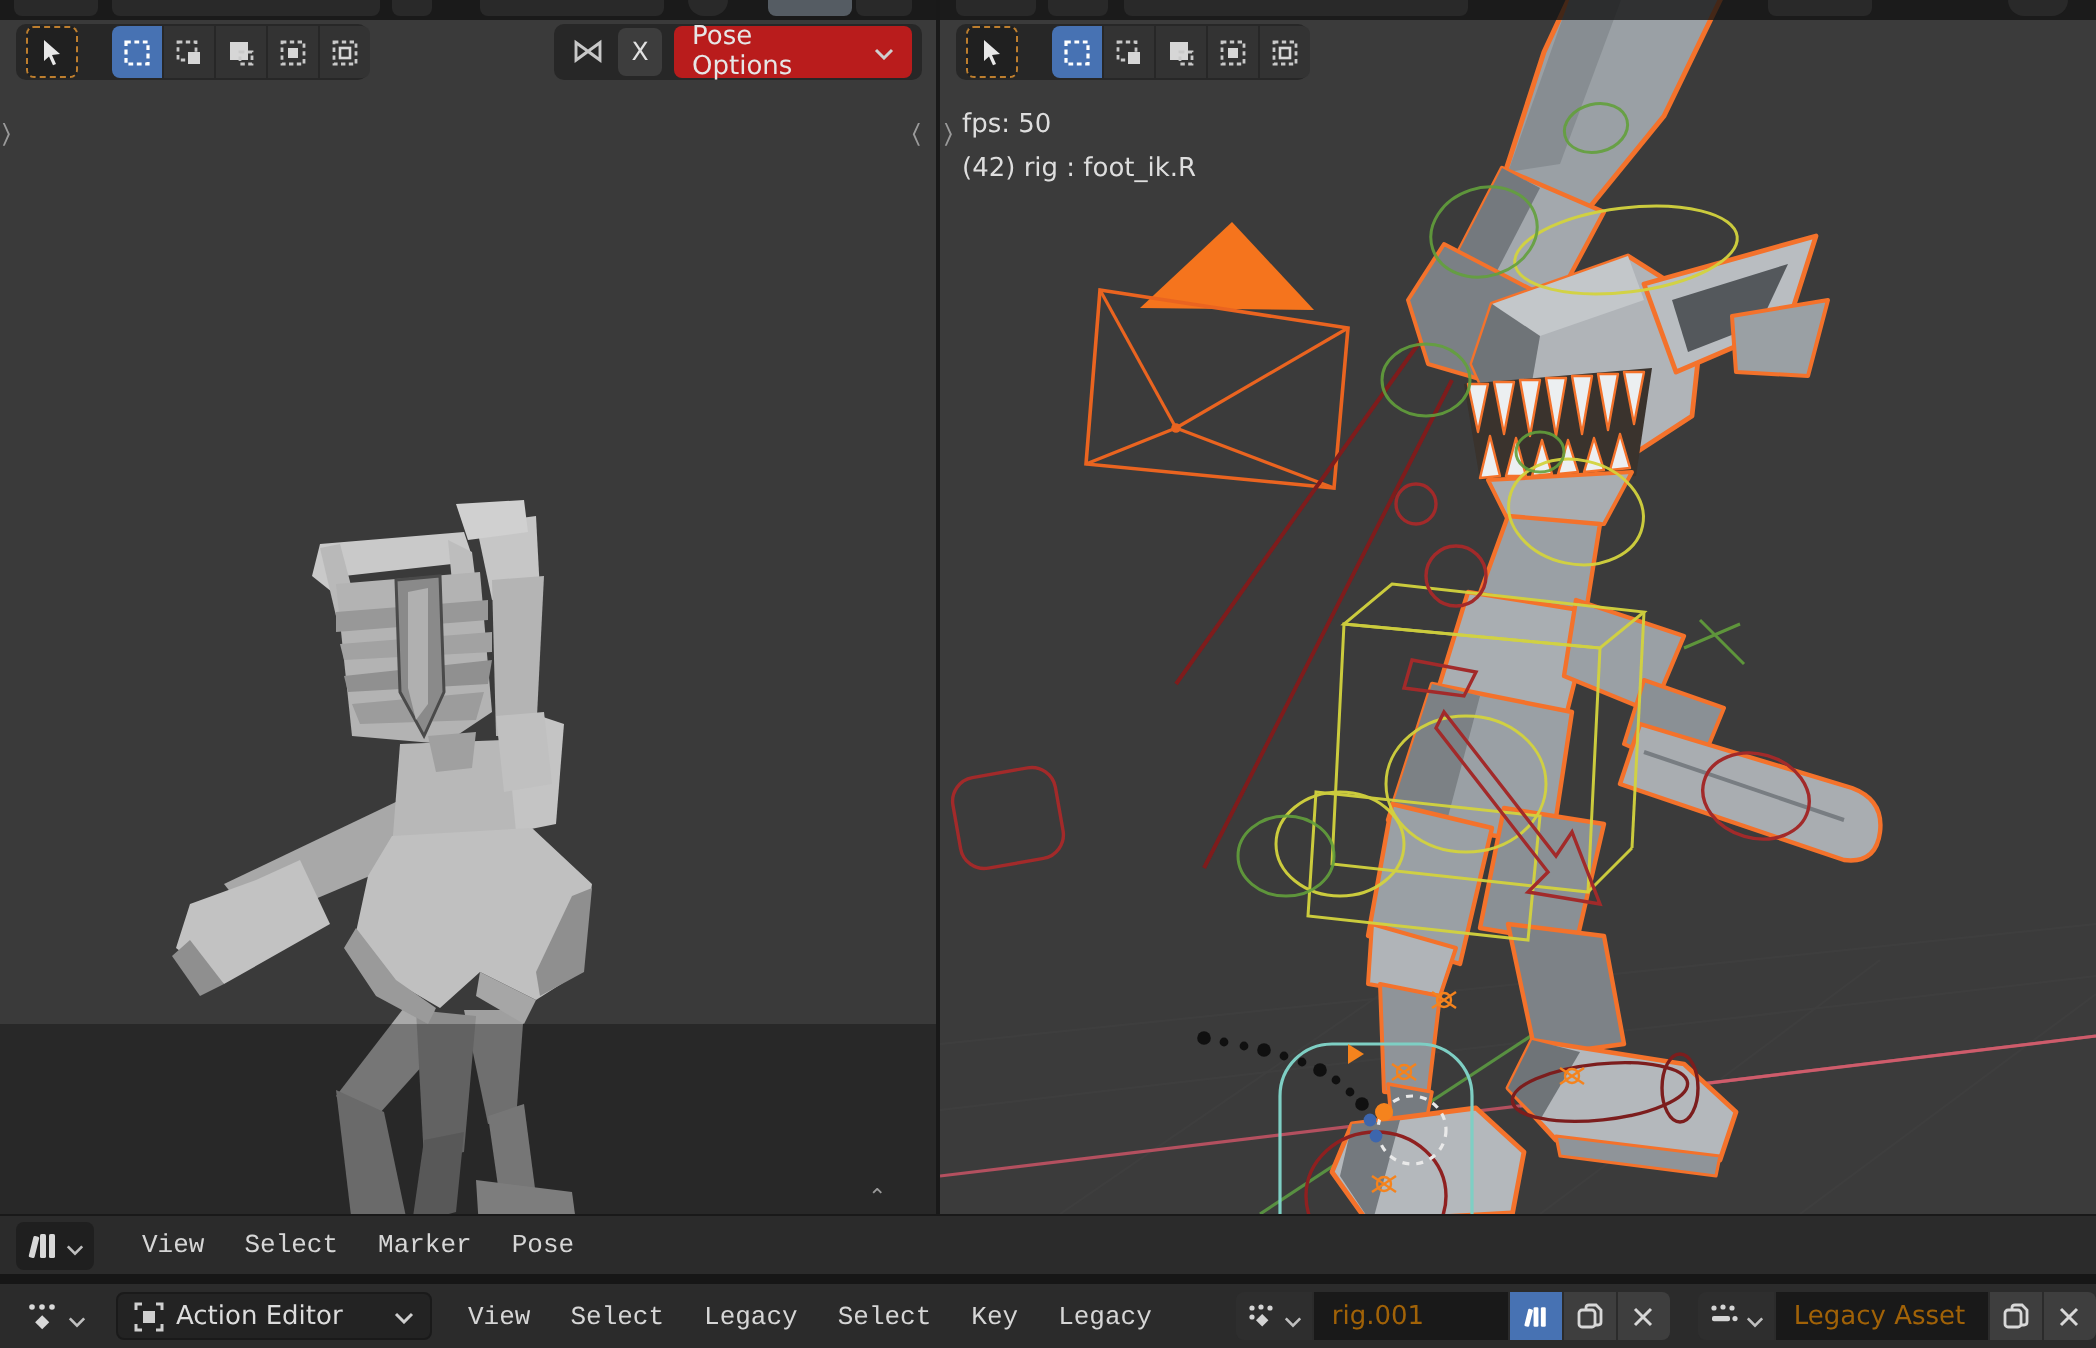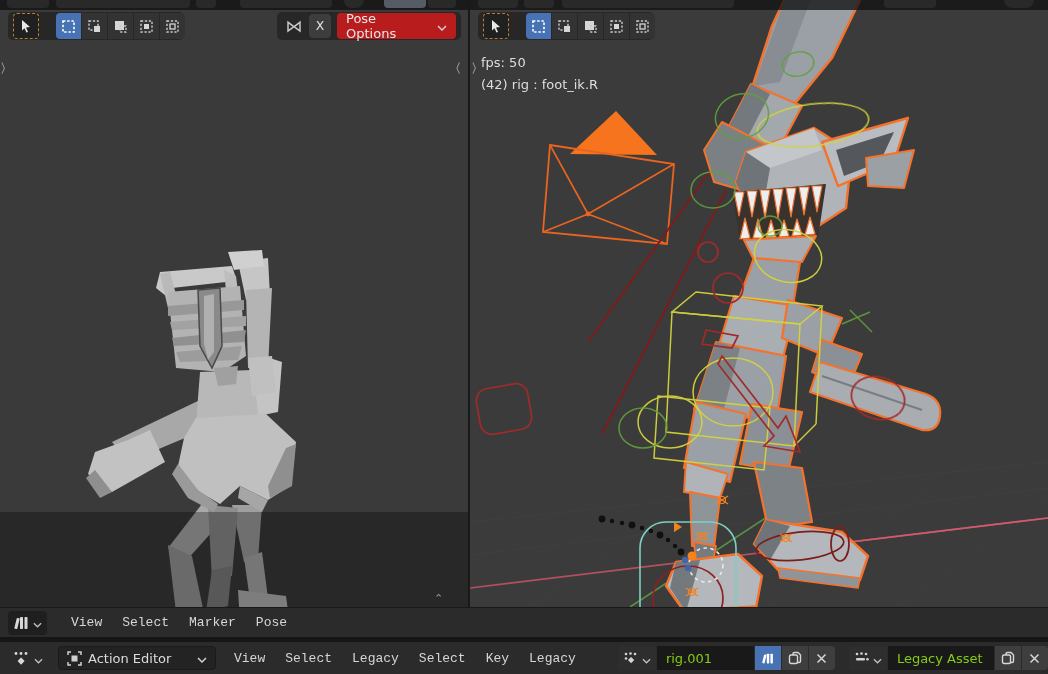--- a/index.html
+++ b/index.html
@@ -53,21 +53,21 @@
   #row-b { position:absolute; left:0; top:642px; width:1048px; height:32px;
     background:#2b2b2b; display:flex; align-items:center; }
 
   .ed-type { display:flex; align-items:center; gap:3px; background:#1f1f1f;
     border-radius:4px; padding:2px 5px; margin-left:8px; height:24px; }
   .menu-item { color:#d6d6d6; font-size:13px; padding:0 10px;font-family:Liberation Mono, monospace; }
   .mode-dd { display:flex; align-items:center; gap:6px; background:#232323; border:1px solid #1a1a1a;
     border-radius:4px; height:24px; padding:0 8px; margin-left:10px; color:#dcdcdc; font-size:13px; }
   .db-group { display:flex; align-items:center; height:24px; border-radius:4px; overflow:hidden; gap:1px; }
   .db-icon { display:flex; align-items:center; gap:3px; background:#2e2e2e; height:24px; padding:0 5px; }
-  .db-field { display:flex; align-items:center; background:#191919; color:#84cc16; font-size:13px;
+  .db-field { display:flex; align-items:center; background:#191919; color:#a16207; font-size:13px;
     height:28px; padding:0 9px; }
   .db-btn { width:26px; height:24px; background:#3e3e3e; display:flex; align-items:center;
     justify-content:center; color:#d8d8d8; font-size:13px; }
   .db-btn.blue { background:#4772b3; }
 
   .chev svg, .chev { display:inline-block; }
   svg { display:block; }
 </style>
 </head>
 <body>

